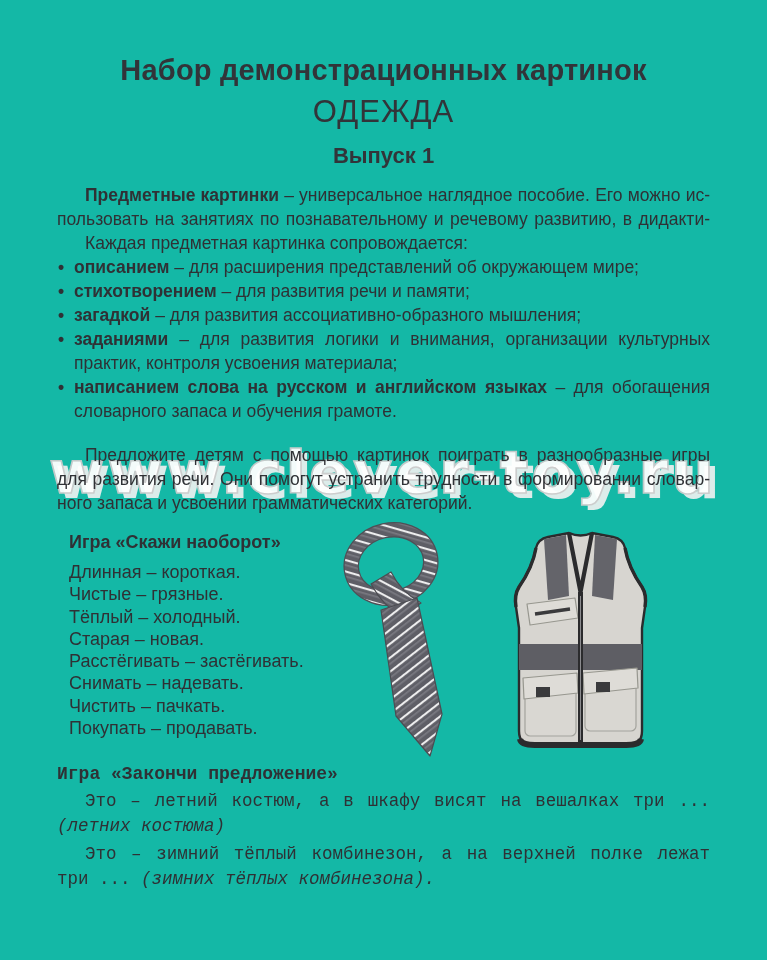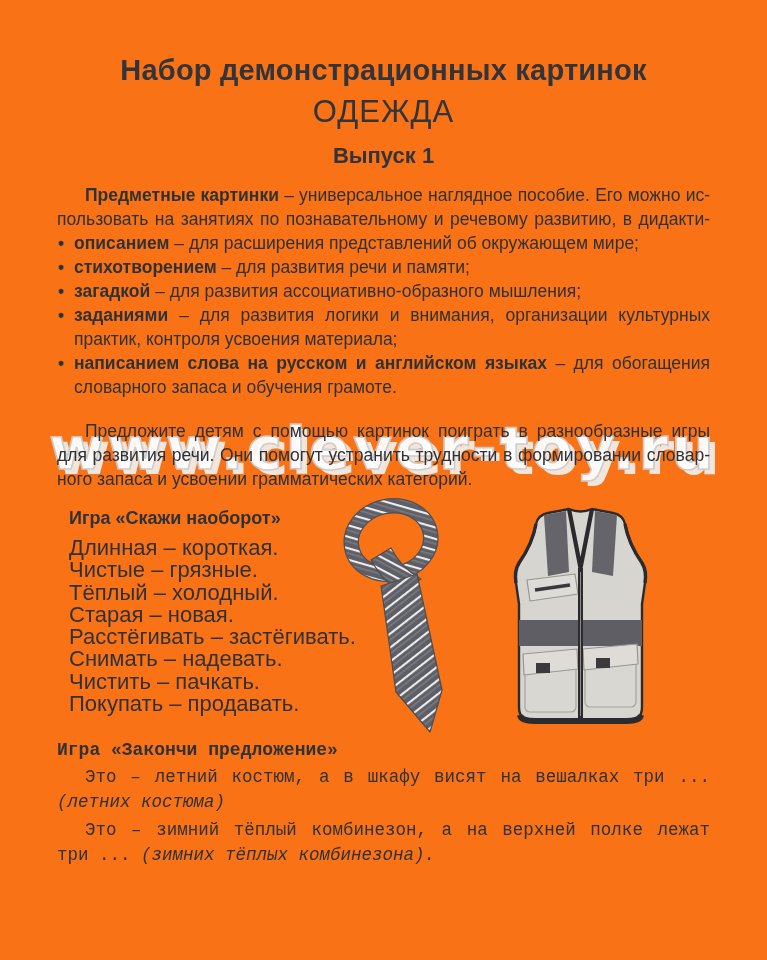--- a/index.html
+++ b/index.html
@@ -1,20 +1,20 @@
 <!DOCTYPE html>
 <html><head>
 <meta charset="utf-8">
 <style>
   html,body { margin:0; padding:0; background:#ffffff; }
   body { font-family:"Liberation Sans", sans-serif; }
   .page {
     position:relative; width:767px; height:960px;
     box-sizing:border-box; padding:0 57px; overflow:hidden;
-    background:#f97316; color:#2f3135;
+    background:#14b8a6; color:#2f3135;
   }
   
   header { padding-top:52px; text-align:center; color:#323439; }
   .t1 { font-size:29px; font-weight:700; line-height:36px; letter-spacing:.2px; }
   .t2 { font-size:31px; font-weight:400; line-height:38px; margin-top:5px; letter-spacing:1px; }
   .t3 { font-size:22px; font-weight:700; line-height:28px; margin-top:11px; }
   
   .bodytxt { font-size:17.5px; line-height:24px; }
   .ln { }
   .j  { text-align:justify; text-align-last:justify; }
@@ -24,21 +24,21 @@
   ul.dots li { position:relative; padding-left:17px; text-align:justify; }
   ul.dots li::before { content:"\2022"; position:absolute; left:1px; top:0; font-weight:700; }
   
   section.para2 { position:relative; margin-top:20px; }
   .wm { position:absolute; left:-57px; top:-10px; width:767px; height:84px; z-index:0; }
   .p2txt { position:relative; z-index:1; }
   
   section.mid { position:relative; height:236px; margin-top:9px; }
   .g-h { font-weight:700; font-size:18px; line-height:24px; }
   .game1 { position:absolute; left:12px; top:6px; width:290px; }
-  ul.opp { list-style:none; margin:7px 0 0 0; padding:0; font-size:22px; line-height:22.3px; }
+  ul.opp { list-style:none; margin:7px 0 0 0; padding:0; font-size:18px; line-height:22.3px; }
   .tie-svg  { position:absolute; left:278px; top:-6px; }
   .vest-svg { position:absolute; left:448px; top:4px; }
   
   section.game2 { margin-top:2px;font-family:Liberation Mono, monospace; }
   .sent { margin:3px 0 0 0; text-indent:28px; text-align:justify; font-size:17.5px; line-height:25px; }
   .sent i { font-style:italic; }
 </style>
 </head>
 <body>
 
@@ -46,20 +46,21 @@
 
   <header>
     <div class="t1">Набор демонстрационных картинок</div>
     <div class="t2">ОДЕЖДА</div>
     <div class="t3">Выпуск 1</div>
   </header>
 
   <section class="intro bodytxt">
     <div class="ln j ind1"><b>Предметные картинки</b><span> – универсальное наглядное пособие. Его можно ис-</span></div>
     <div class="ln j">пользовать на занятиях по познавательному и речевому развитию, в дидакти-</div>
+    <div class="ln ind1">Каждая предметная картинка сопровождается:</div>
     <ul class="dots">
       <li><b>описанием</b><span> – для расширения представлений об окружающем мире;</span></li>
       <li><b>стихотворением</b><span> – для развития речи и памяти;</span></li>
       <li><b>загадкой</b><span> – для развития ассоциативно-образного мышления;</span></li>
       <li><b>заданиями</b><span> – для развития логики и внимания, организации культурных практик, контроля усвоения материала;</span></li>
       <li><b>написанием слова на русском и английском языках</b><span> – для обогащения словарного запаса и обучения грамоте.</span></li>
     </ul>
   </section>
 
   <section class="para2 bodytxt">

